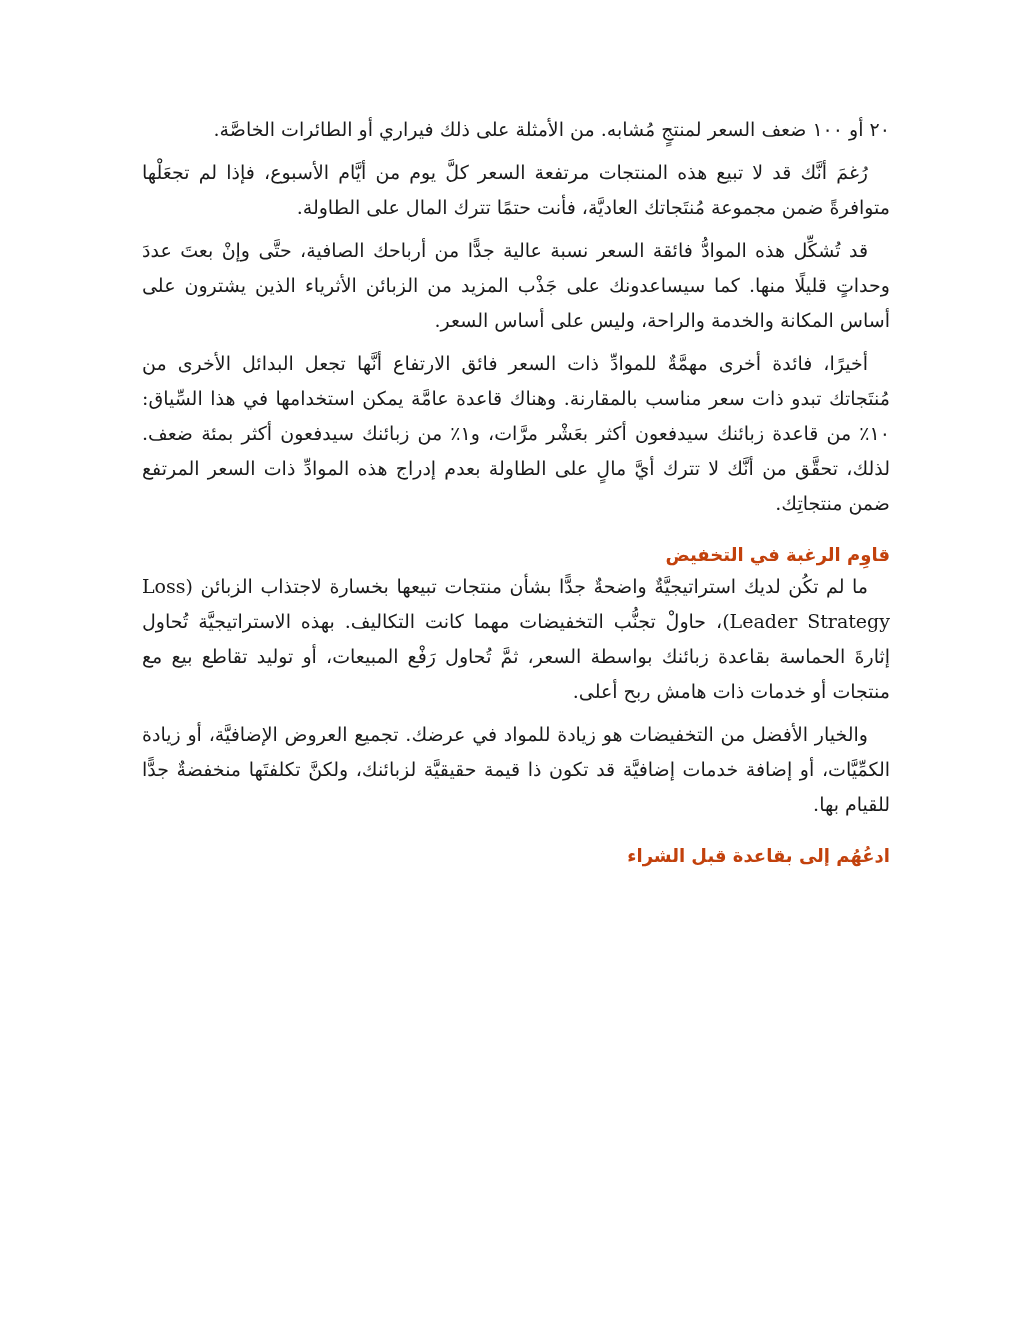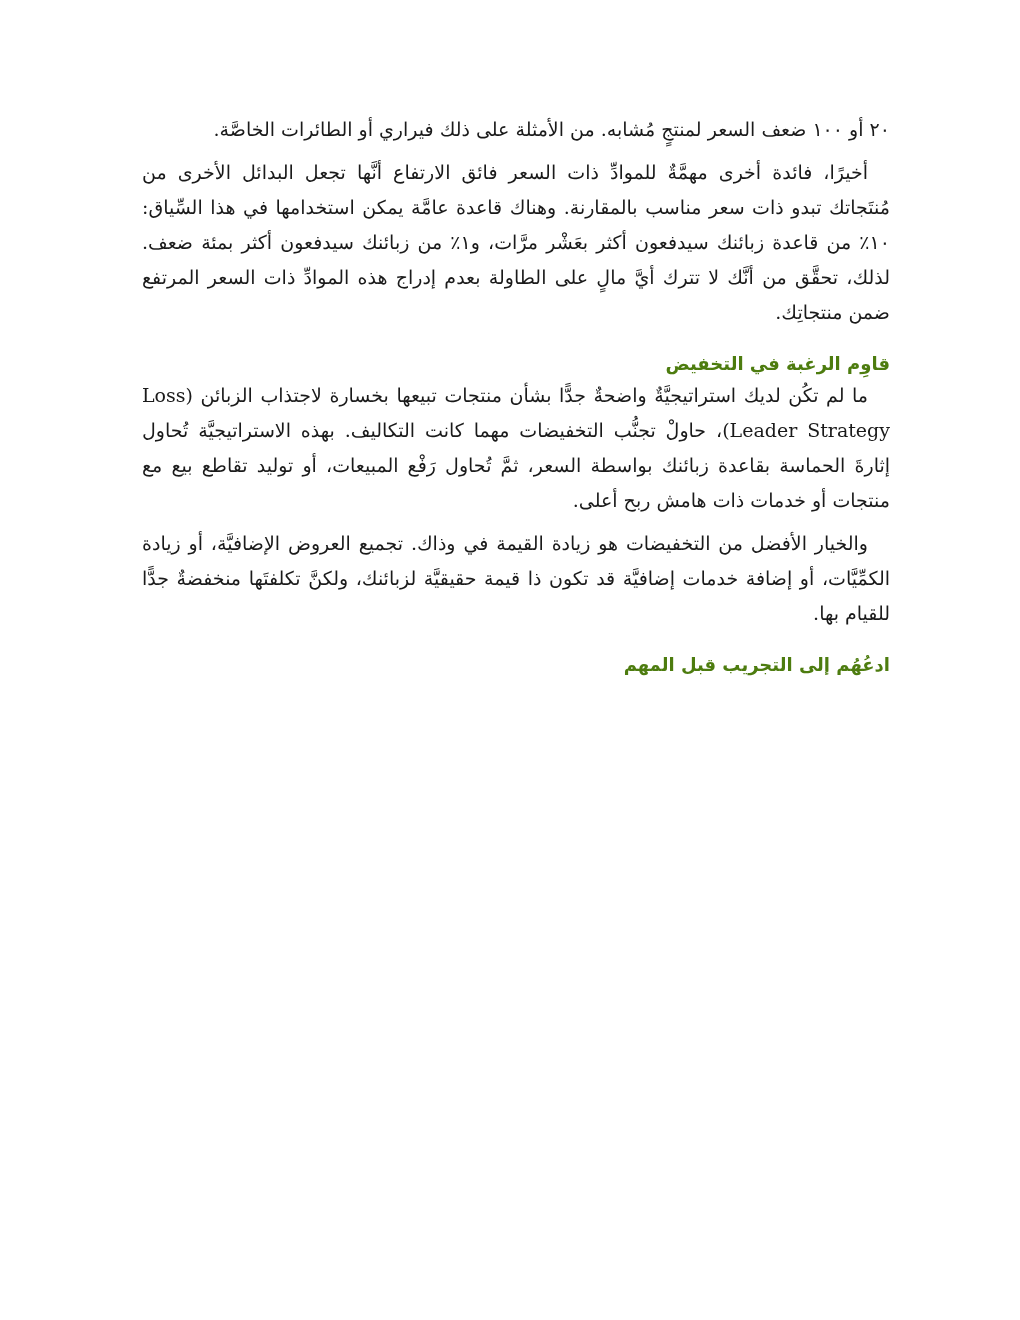--- a/index.html
+++ b/index.html
@@ -32,30 +32,32 @@
     }
     .indent {
       text-indent: 22px;
     }
     .heading {
       font-family: "DejaVu Sans", "Liberation Sans", sans-serif;
       font-weight: bold;
       font-size: 18px;
       line-height: 28px;
       margin: 20px 0 0 0;
-      color: #4d7c0f;
+      color: #c2410c;
     }
   </style>
 </head>
 <body>
 
 <div class="page">
 
   <p class="para">٢٠ أو ١٠٠ ضعف السعر لمنتجٍ مُشابه. من الأمثلة على ذلك فيراري أو الطائرات الخاصَّة.</p>
+  <p class="para indent">رُغمَ أنَّك قد لا تبيع هذه المنتجات مرتفعة السعر كلَّ يوم من أيَّام الأسبوع، فإذا لم تجعَلْها متوافرةً ضمن مجموعة مُنتَجاتك العاديَّة، فأنت حتمًا تترك المال على الطاولة.</p>
+  <p class="para indent">قد تُشكِّل هذه الموادُّ فائقة السعر نسبة عالية جدًّا من أرباحك الصافية، حتَّى وإنْ بعتَ عددَ وحداتٍ قليلًا منها. كما سيساعدونك على جَذْب المزيد من الزبائن الأثرياء الذين يشترون على أساس المكانة والخدمة والراحة، وليس على أساس السعر.</p>
   <p class="para indent">أخيرًا، فائدة أخرى مهمَّةٌ للموادِّ ذات السعر فائق الارتفاع أنَّها تجعل البدائل الأخرى من مُنتَجاتك تبدو ذات سعر مناسب بالمقارنة. وهناك قاعدة عامَّة يمكن استخدامها في هذا السِّياق: ١٠٪ من قاعدة زبائنك سيدفعون أكثر بعَشْر مرَّات، و١٪ من زبائنك سيدفعون أكثر بمئة ضعف. لذلك، تحقَّق من أنَّك لا تترك أيَّ مالٍ على الطاولة بعدم إدراج هذه الموادِّ ذات السعر المرتفع ضمن منتجاتِك.</p>
 
   <h2 class="heading">قاوِم الرغبة في التخفيض</h2>
   <p class="para indent">ما لم تكُن لديك استراتيجيَّةٌ واضحةٌ جدًّا بشأن منتجات تبيعها بخسارة لاجتذاب الزبائن (Loss Leader Strategy)، حاولْ تجنُّب التخفيضات مهما كانت التكاليف. بهذه الاستراتيجيَّة تُحاول إثارةَ الحماسة بقاعدة زبائنك بواسطة السعر، ثمَّ تُحاول رَفْع المبيعات، أو توليد تقاطع بيع مع منتجات أو خدمات ذات هامش ربح أعلى.</p>
-  <p class="para indent">والخيار الأفضل من التخفيضات هو زيادة القيمة في وذاك. تجميع العروض الإضافيَّة، أو زيادة الكمِّيَّات، أو إضافة خدمات إضافيَّة قد تكون ذا قيمة حقيقيَّة لزبائنك، ولكنَّ تكلفتَها منخفضةٌ جدًّا للقيام بها.</p>
+  <p class="para indent">والخيار الأفضل من التخفيضات هو زيادة للمواد في عرضك. تجميع العروض الإضافيَّة، أو زيادة الكمِّيَّات، أو إضافة خدمات إضافيَّة قد تكون ذا قيمة حقيقيَّة لزبائنك، ولكنَّ تكلفتَها منخفضةٌ جدًّا للقيام بها.</p>
 
-  <h2 class="heading">ادعُهُم إلى التجريب قبل المهم</h2>
+  <h2 class="heading">ادعُهُم إلى بقاعدة قبل الشراء</h2>
 
 </div>
 
 </body></html>

